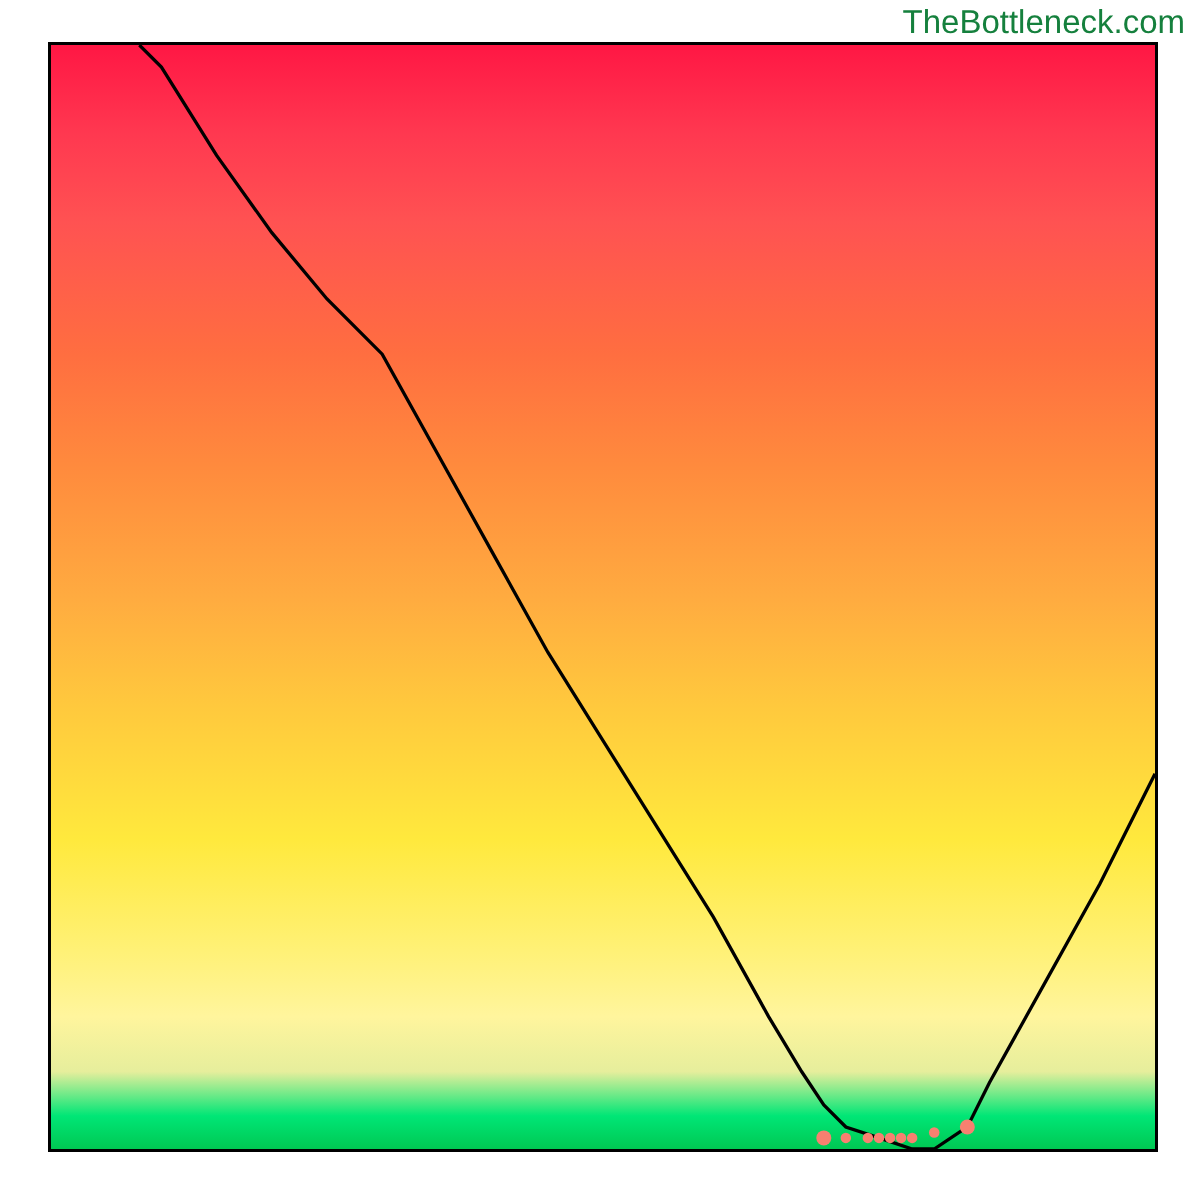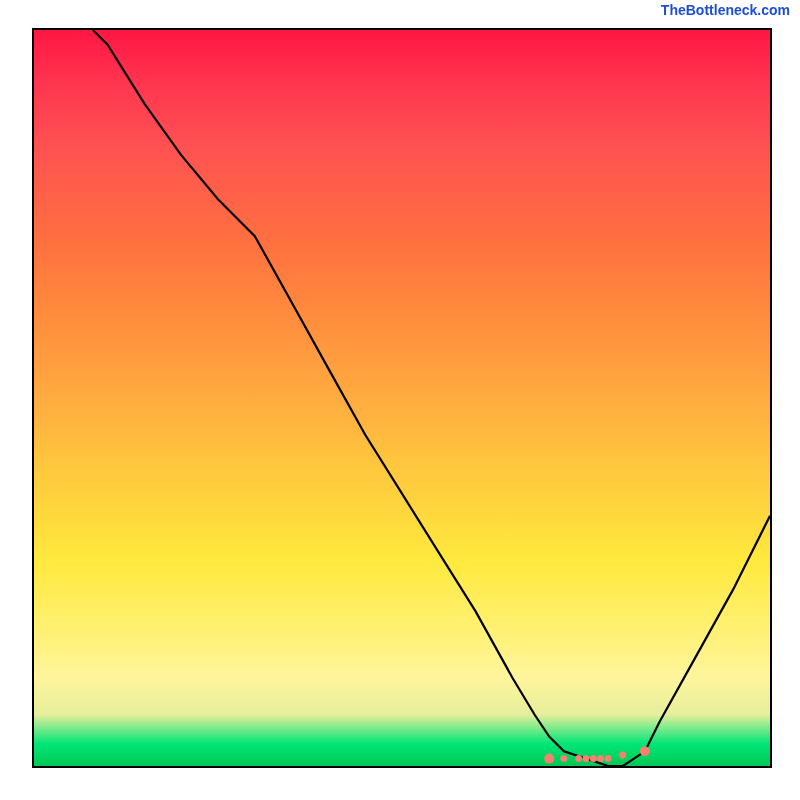--- a/index.html
+++ b/index.html
@@ -8,23 +8,23 @@
     background: #ffffff;
     width: 800px;
     height: 800px;
     position: relative;
     font-family: Arial, Helvetica, sans-serif;
   }
   .watermark {
     position: absolute;
     top: 2px;
     right: 10px;
-    color: #1d4ed8;
-    font-size: 14px;
-    font-weight: 700;
+    color: #15803d;
+    font-size: 22px;
+    font-weight: 400;
     z-index: 10;
   }
   .plot-frame {
     position: absolute;
     top: 28px;
     left: 32px;
     width: 740px;
     height: 740px;
     border: 2px solid #000;
     box-sizing: border-box;

